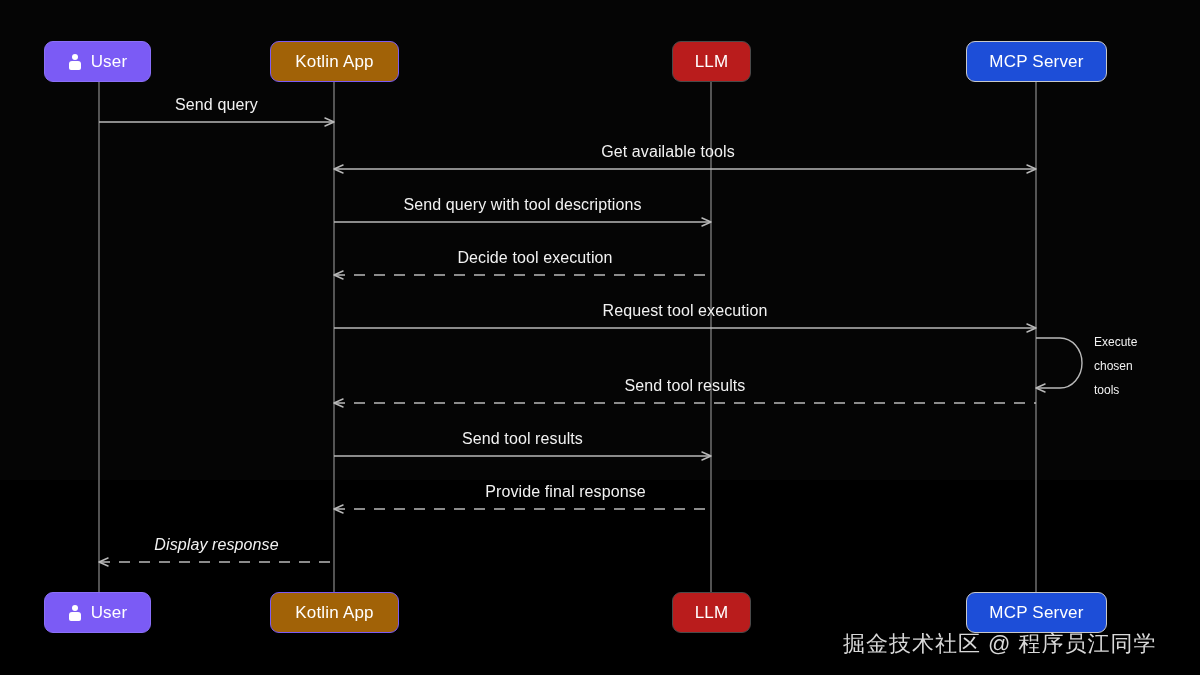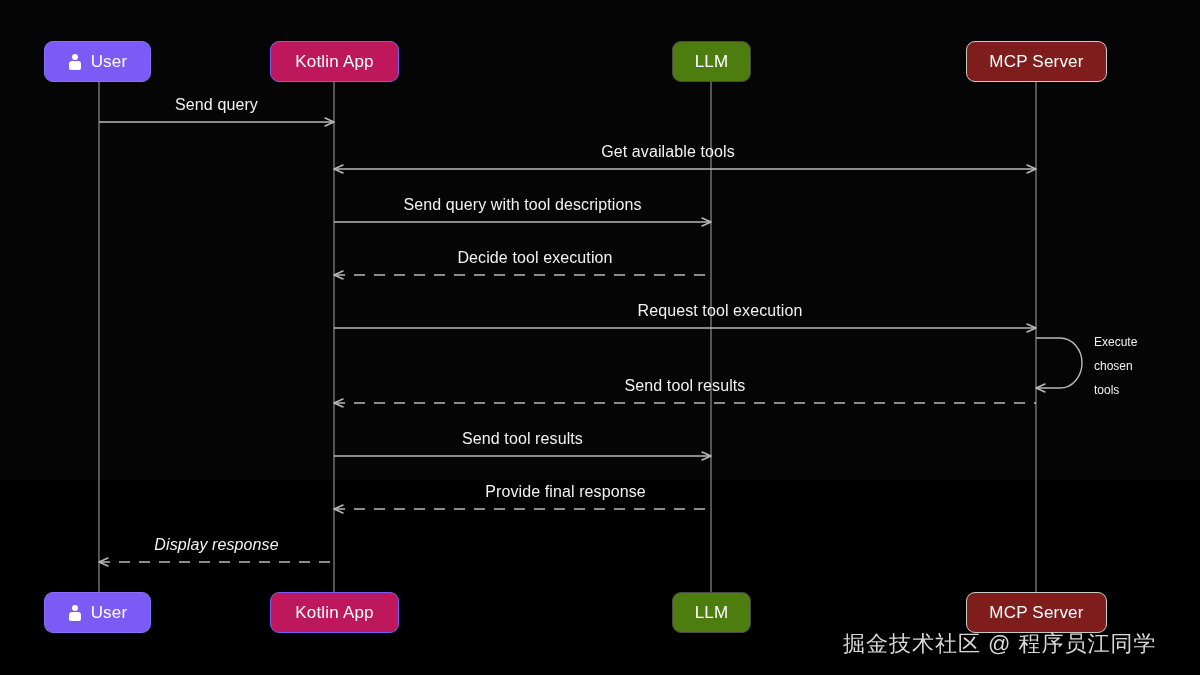--- a/index.html
+++ b/index.html
@@ -38,32 +38,32 @@
     font-size: 17px;
     letter-spacing: 0.2px;
     white-space: nowrap;
   }
   .pb-actor {
     background: #7b5bf5;
     border: 1px solid #8b70f7;
     color: #ffffff;
   }
   .pb-outline-purple {
-    background: #be185d;
+    background: #a16207;
     border: 1.6px solid #7b5bf5;
     color: #ffffff;
   }
   .pb-filled-gray {
-    background: #4d7c0f;
+    background: #b91c1c;
     border: 1px solid #4a4a4a;
     color: #ffffff;
     text-align: right;
   }
   .pb-outline-gray {
-    background: #7f1d1d;
+    background: #1d4ed8;
     border: 1.3px solid #c9c9c9;
     color: #ffffff;
   }
   .actor-icon {
     position: relative;
     width: 14px;
     height: 16px;
     flex: none;
   }
   .actor-icon .head {
@@ -178,21 +178,21 @@
       </div>
       <div class="participant-box pb-outline-gray" style="left: 966px; top: 592px; width: 141px; height: 41px;">
         <span>MCP Server</span>
       </div>
     </div>
   <div id="message-labels">
       <div class="msg-label" style="left: 216.5px; top: 96px;">Send query</div>
       <div class="msg-label" style="left: 668px; top: 143px;">Get available tools</div>
       <div class="msg-label" style="left: 522.5px; top: 196px;">Send query with tool descriptions</div>
       <div class="msg-label" style="left: 535px; top: 249px;">Decide tool execution</div>
-      <div class="msg-label" style="left: 720px; top: 302px;">Request tool execution</div>
+      <div class="msg-label" style="left: 685px; top: 302px;">Request tool execution</div>
       <div class="msg-label" style="left: 685px; top: 377px;">Send tool results</div>
       <div class="msg-label" style="left: 522.5px; top: 430px;">Send tool results</div>
       <div class="msg-label" style="left: 522.5px; top: 483px; margin-left: 43px;">Provide final response</div>
       <div class="msg-label" style="left: 216.5px; top: 536px; font-style: italic;">Display response</div>
     </div>
   <div id="self-message-labels">
       <div class="note-label" style="left: 1094px; top: 330px;">Execute
 chosen
 tools</div>
     </div>

